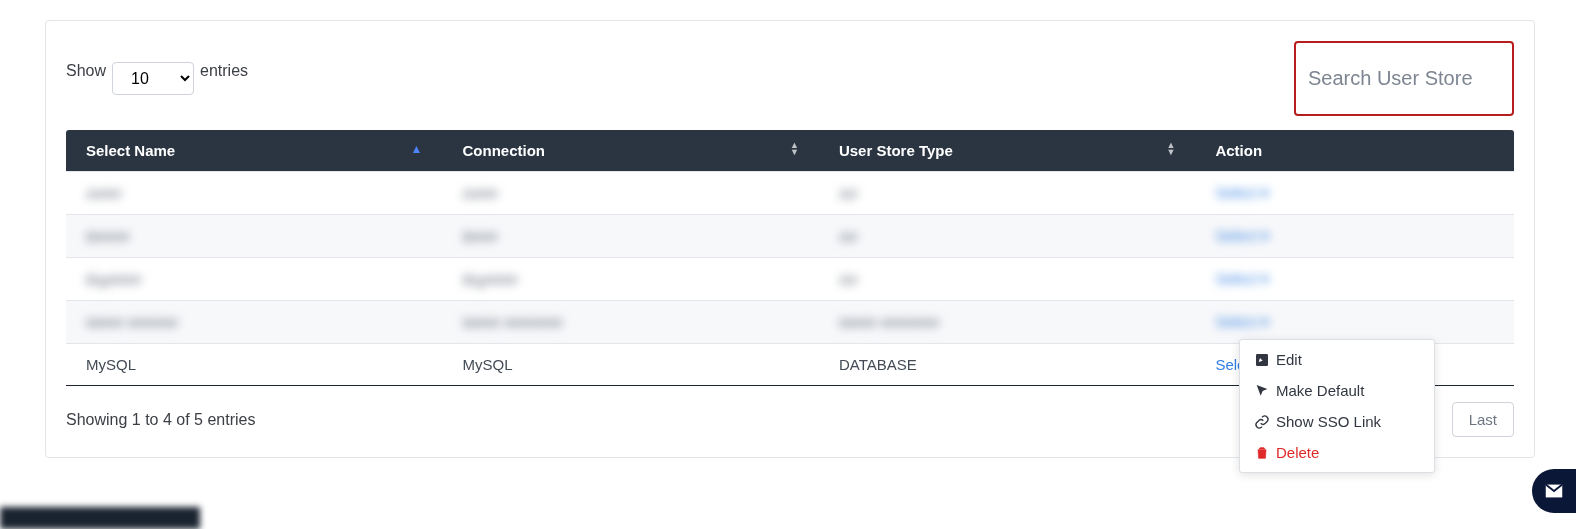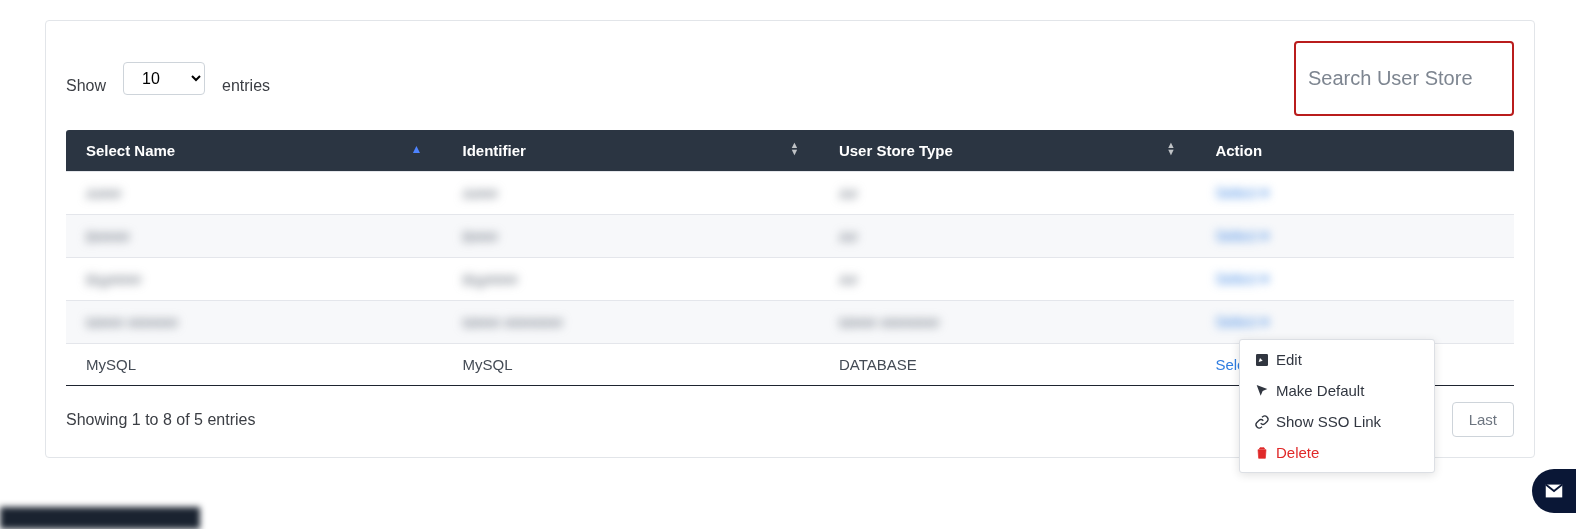--- a/index.html
+++ b/index.html
@@ -20,21 +20,21 @@
     border: 1px solid #e2e5e9;
     border-radius: 4px;
     padding: 20px;
   }
   .top-bar {
     display: flex;
     justify-content: space-between;
     align-items: center;
     margin-bottom: 14px;
   }
-  .length-ctrl { display: flex; align-items: flex-end; gap: 17px; font-size: 16px; color: #3b3e44; }
+  .length-ctrl { display: flex; align-items: flex-start; gap: 6px; font-size: 16px; color: #3b3e44; }
   .length-ctrl select {
     padding: 6px 28px 6px 14px;
     border: 1px solid #ced4da;
     border-radius: 4px;
     font-size: 16px;
     background: #fff;
   }
   .search input {
     width: 220px;
     padding: 24px 12px;
@@ -169,21 +169,21 @@
   </div>
 
   <table>
     <thead>
       <tr>
         <th style="width:26%;">
           <span>Select Name</span>
           <span class="sort-asc">▲</span>
         </th>
         <th style="width:26%;">
-          <span>Identifier</span>
+          <span>Connection</span>
           <span class="sort-both">
               <span>▲</span>
               <span>▼</span>
             </span>
         </th>
         <th style="width:26%;">
           <span>User Store Type</span>
           <span class="sort-both">
               <span>▲</span>
               <span>▼</span>
@@ -227,21 +227,21 @@
           <span class="select-action">
             <span>Select</span>
             <span class="caret"></span>
           </span>
         </td>
       </tr>
     </tbody>
   </table>
 
   <div class="bottom-bar">
-    <div class="info">Showing 1 to 8 of 5 entries</div>
+    <div class="info">Showing 1 to 4 of 5 entries</div>
     <div class="pager">
       <button>First</button>
       <button>Last</button>
     </div>
   </div>
 
 </div>
 
 <div class="dropdown">
   <div class="item">

